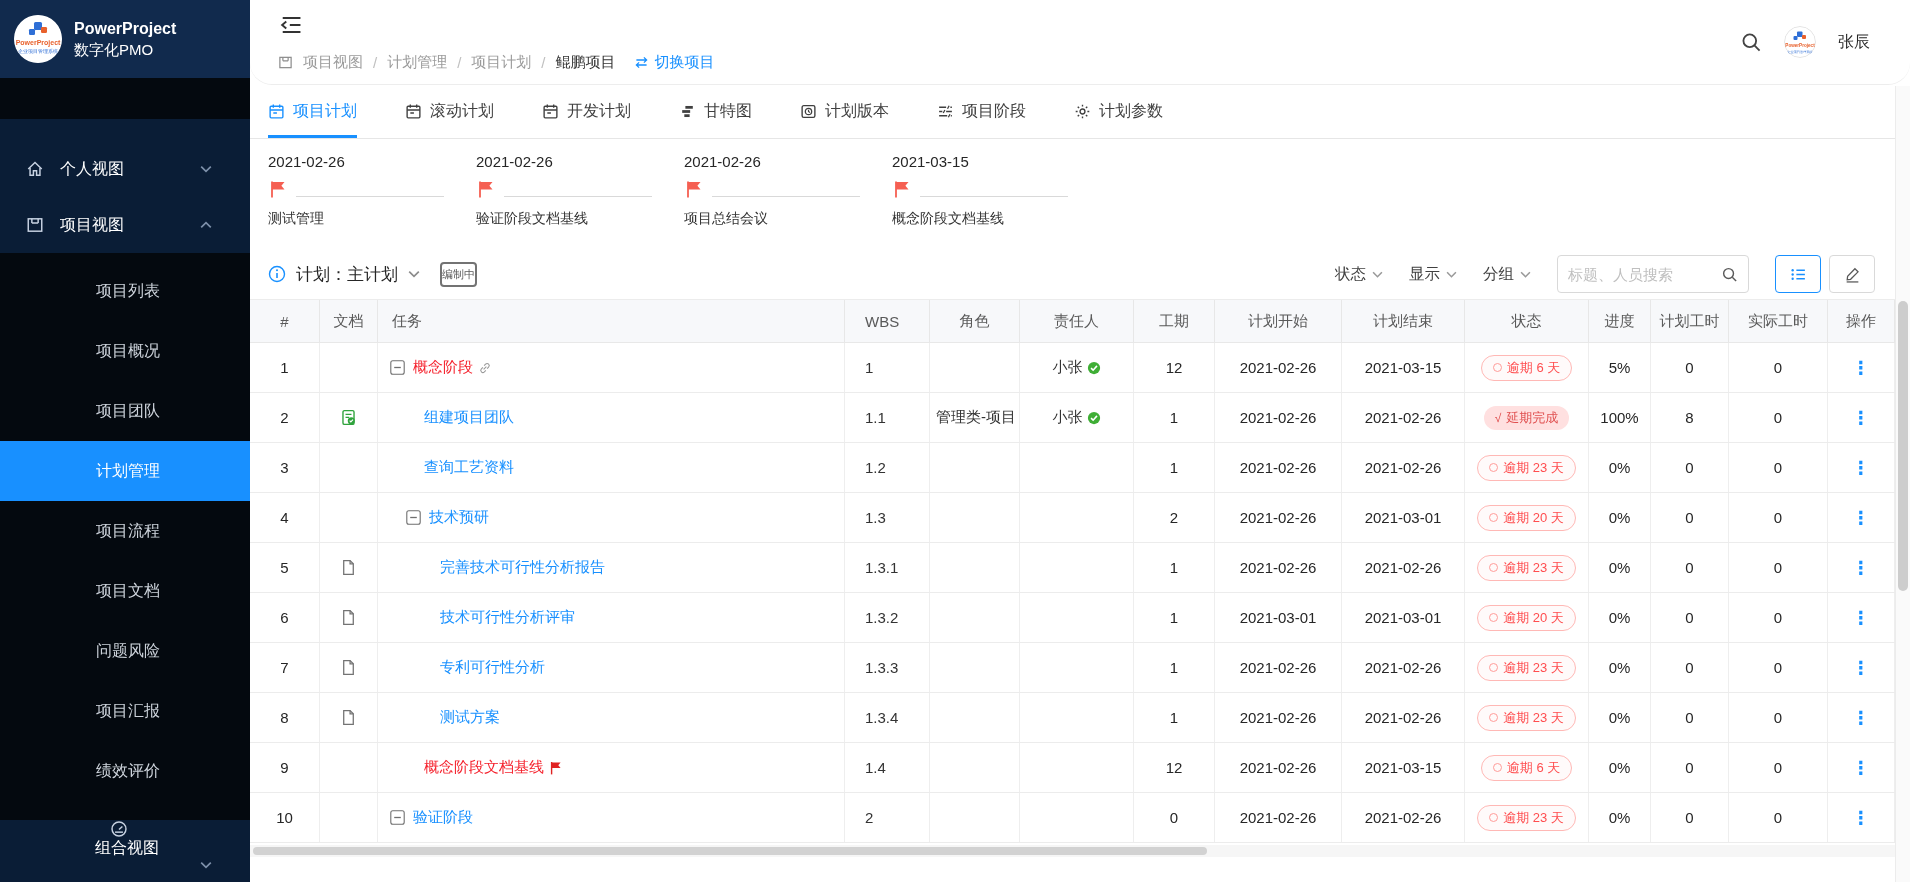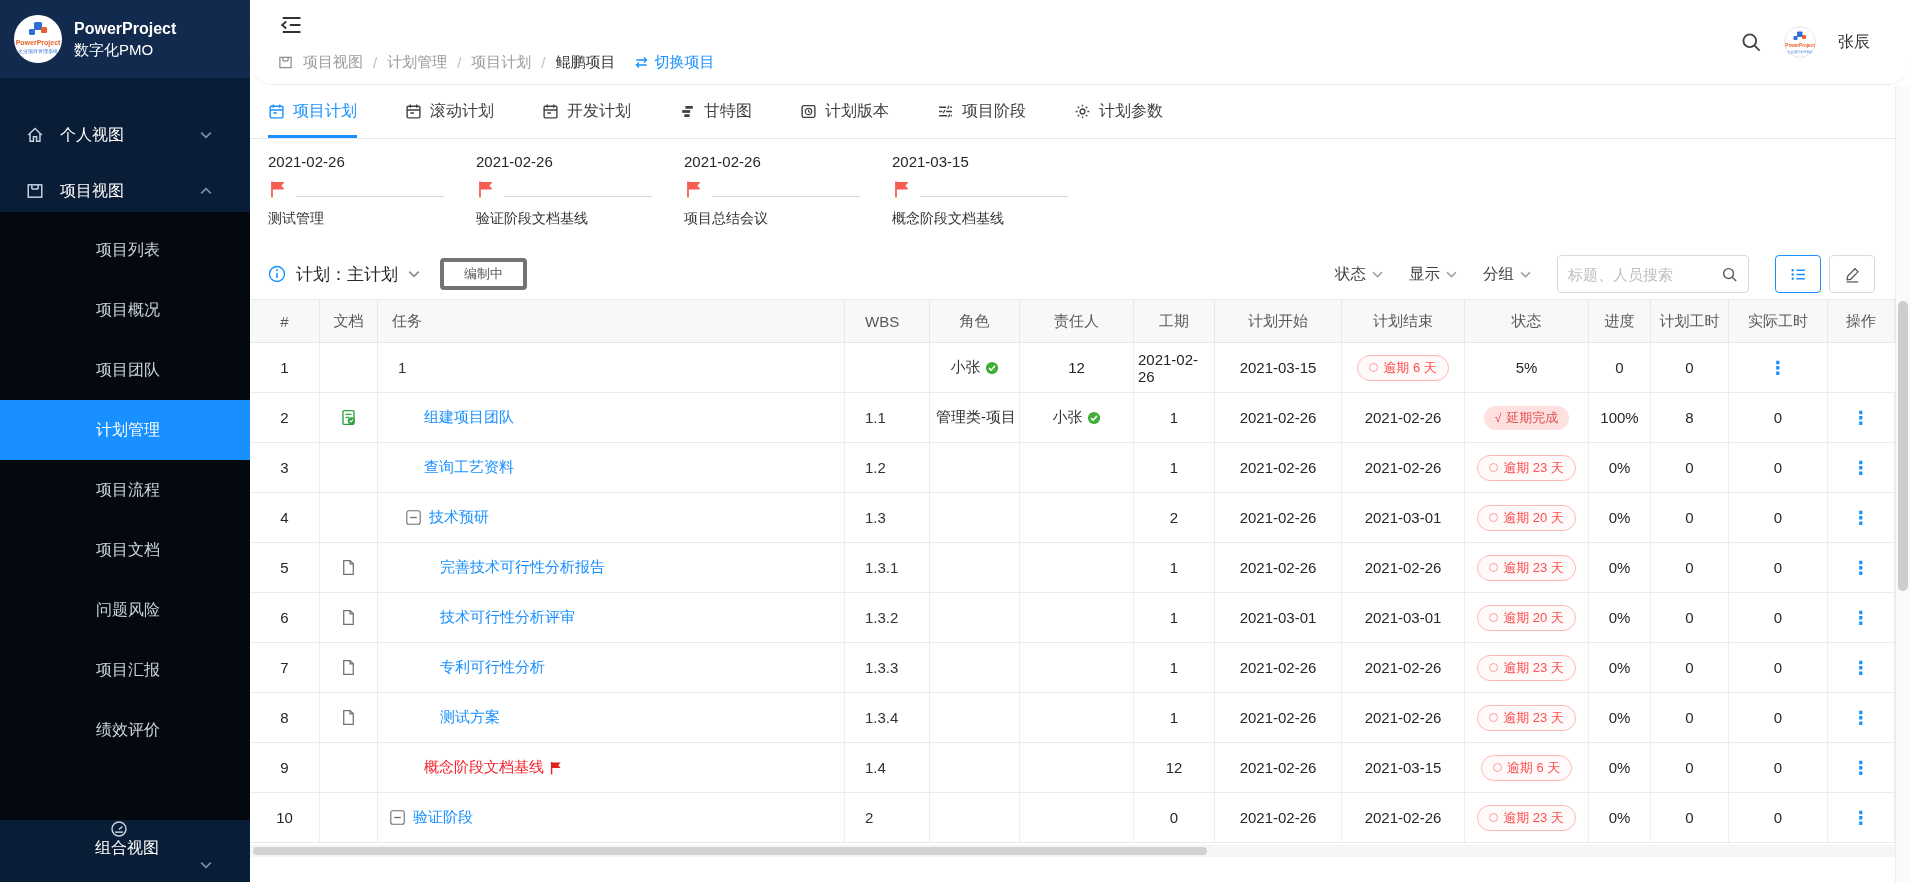--- a/index.html
+++ b/index.html
@@ -7,21 +7,21 @@
     font-family:"Liberation Sans","DejaVu Sans",sans-serif; color:#262626; }
   .app { position:relative; width:1910px; height:882px; display:flex; }
 
   
   .sidebar { position:relative; width:250px; height:882px; background:#04090f; flex:0 0 250px; }
   .logo-band { height:78px; background:#112a4d; display:flex; align-items:center; padding-left:14px; gap:12px; }
   .logo-circle { width:48px; height:48px; border-radius:50%; background:#fff; overflow:hidden; flex:0 0 48px; }
   .logo-text { color:#fff; line-height:1.35; }
   .logo-text .t1 { font-size:16px; font-weight:bold; }
   .logo-text .t2 { font-size:15px; }
-  .side-groups { background:#0a1d36; padding-top:29px; height:134px; }
+  .side-groups { background:#0a1d36; padding-top:22px; height:134px;margin-top:41px; }
   .sgroup { height:56px; display:flex; align-items:center; padding:0 22px 0 26px; color:#fff; font-size:16px; cursor:pointer; }
   .sgroup .ic { width:18px; height:18px; color:#c7d2e2; margin-right:16px; }
   .sgroup .chev { margin-left:auto; width:12px; height:12px; color:#7d90aa; }
   .side-sub { padding-top:8px; }
   .ssub { height:60px; display:flex; align-items:center; padding-left:96px; font-size:16px; color:#ced4dc; cursor:pointer; }
   .ssub.active { background:#1890ff; color:#fff; }
   .side-bottom { position:absolute; left:0; bottom:0; width:100%; height:62px; background:#0a1d36;
     display:flex; align-items:center; padding:0 22px 0 26px; color:#fff; font-size:16px; cursor:pointer;flex-direction:column; }
   .side-bottom .ic { width:18px; height:18px; color:#c7d2e2; margin-right:16px; }
   .side-bottom .chev { margin-left:auto; width:12px; height:12px; color:#7d90aa; }
@@ -54,21 +54,21 @@
   .ms-flagrow { display:flex; align-items:flex-end; margin-top:9px; }
   .ms-flag { width:20px; height:20px; }
   .ms-line { width:148px; border-bottom:1px solid #d9d9d9; margin:0 0 2px 8px; }
   .ms-label { margin-top:11px; font-size:14px; color:#333; }
 
   .toolbar { height:50px; display:flex; align-items:center; padding:0 35px 0 18px; }
   .tb-left { display:flex; align-items:center; gap:10px; }
   .tb-left .ic.info { width:18px; height:18px; }
   .plan-label { font-size:17px; color:#262626; }
   .tb-chev { width:12px; height:12px; color:#8c8c8c; }
-  .badge { margin-left:10px; font-size:13px; color:#595959; border:4px solid #737373; border-radius:4px; padding:3px 20px; background:#fff; }
+  .badge { margin-left:10px; font-size:11px; color:#595959; border:2px solid #737373; border-radius:4px; padding:3px 0; background:#fff; }
   .tb-right { margin-left:auto; display:flex; align-items:center; gap:26px; }
   .filter { display:flex; align-items:center; gap:6px; font-size:15.5px; color:#404040; cursor:pointer; }
   .filter .chev { width:11px; height:11px; color:#999; }
   .searchbox { width:192px; height:38px; border:1px solid #d9d9d9; border-radius:4px; display:flex; align-items:center; padding:0 10px; gap:6px; }
   .searchbox input { border:none; outline:none; flex:1; min-width:0; font-size:15px; color:#701a75;
      font-family:"Liberation Sans","DejaVu Sans",sans-serif; }
   .searchbox input::placeholder { color:#bfbfbf; }
   .searchbox .ic { width:17px; height:17px; color:#595959; flex:0 0 17px; cursor:pointer; }
   .viewbtns { display:flex; gap:8px; }
   .vbtn { width:46px; height:38px; border:1px solid #d9d9d9; border-radius:4px; background:#fff;
@@ -474,20 +474,36 @@
           <div class="th ">状态</div>
           <div class="th ">进度</div>
           <div class="th ">计划工时</div>
           <div class="th ">实际工时</div>
           <div class="th ">操作</div>
         </div>
       <div id="tbody">
           <div class="trow">
        <div class="td">1</div>
        <div class="td"></div>
+       <div class="td task lv0">
+         <span class="xbox">
+                <svg viewBox="0 0 15 15">
+                  <rect x="0.8" y="0.8" width="13.4" height="13.4" rx="2" fill="#fff" stroke="#6f6f6f" stroke-width="1.1"></rect>
+                  <path d="M4.2 7.5 H10.8" stroke="#6f6f6f" stroke-width="1.3"></path>
+                </svg>
+              </span>
+              <a class="tlink red">概念阶段</a>
+              <span class="after">
+                <svg viewBox="0 0 16 16">
+                  <path d="M6.4 9.6 L9.6 6.4" stroke="#999" stroke-width="1.2" fill="none"></path>
+                  <path d="M7 5.2 L8.7 3.5 a2.4 2.4 0 0 1 3.4 3.4 L10.4 8.6" fill="none" stroke="#999" stroke-width="1.2"></path>
+                  <path d="M9 10.8 L7.3 12.5 a2.4 2.4 0 0 1 -3.4 -3.4 L5.6 7.4" fill="none" stroke="#999" stroke-width="1.2"></path>
+                </svg>
+              </span>
+       </div>
        <div class="td wbs">1</div>
        <div class="td role"></div>
        <div class="td">
               <span class="owner">
                 <span>小张</span>
                 <span class="chk">
                   <svg viewBox="0 0 16 16">
                     <circle cx="8" cy="8" r="7" fill="#3fae35"></circle>
                     <path d="M4.6 8.2 L7 10.5 L11.4 5.6" stroke="#fff" stroke-width="1.8" fill="none"></path>
                   </svg>

